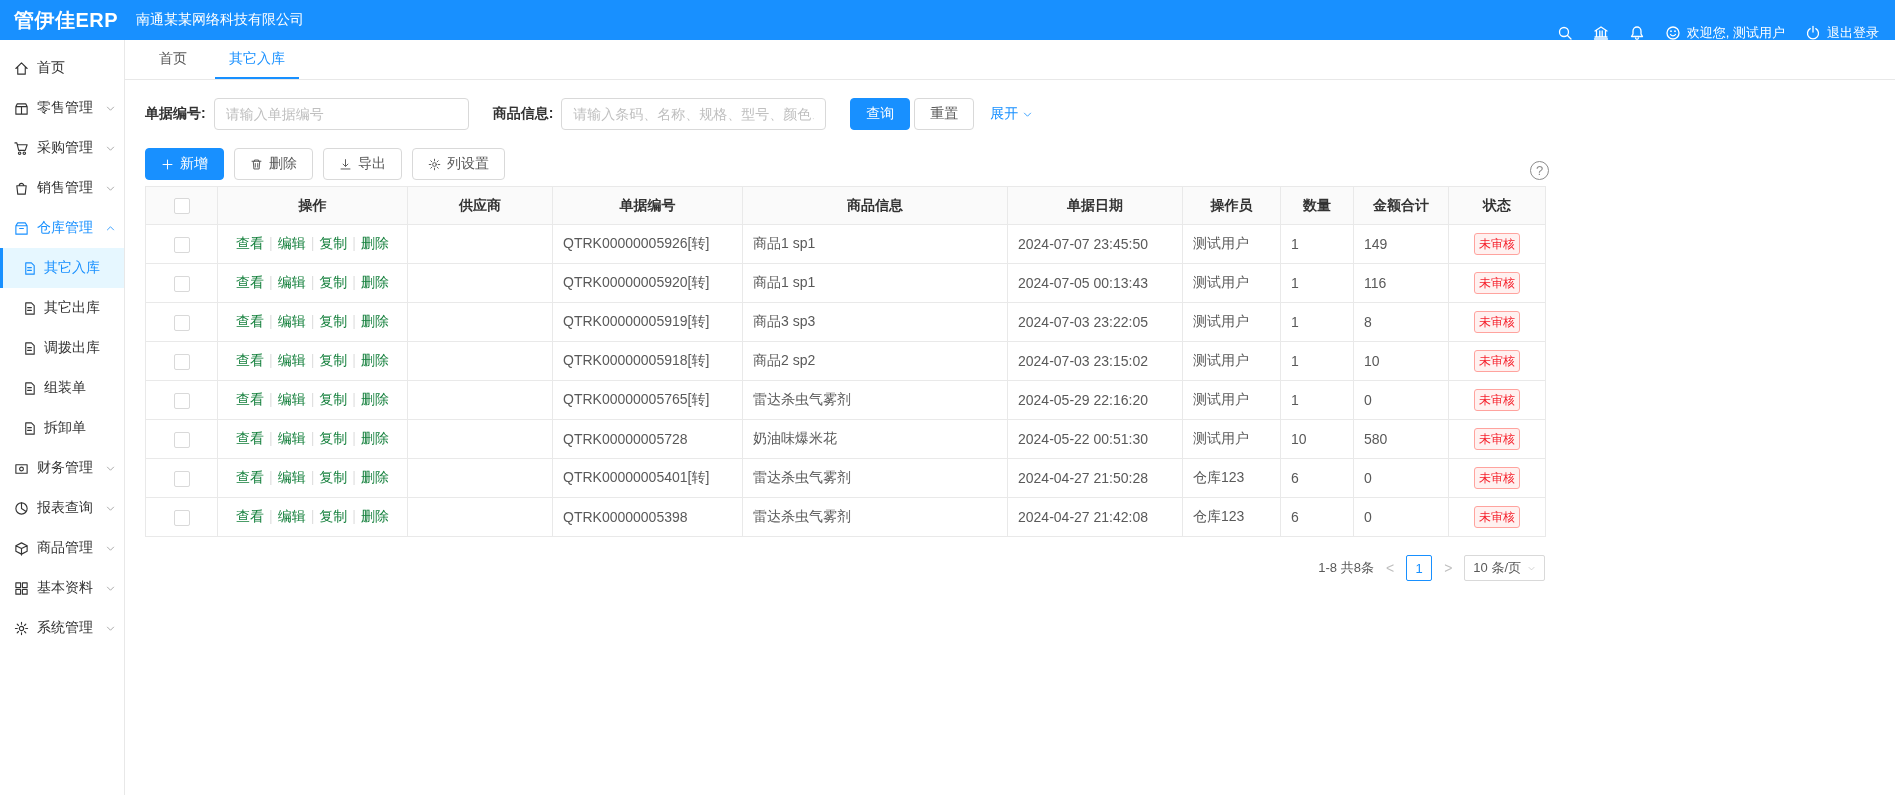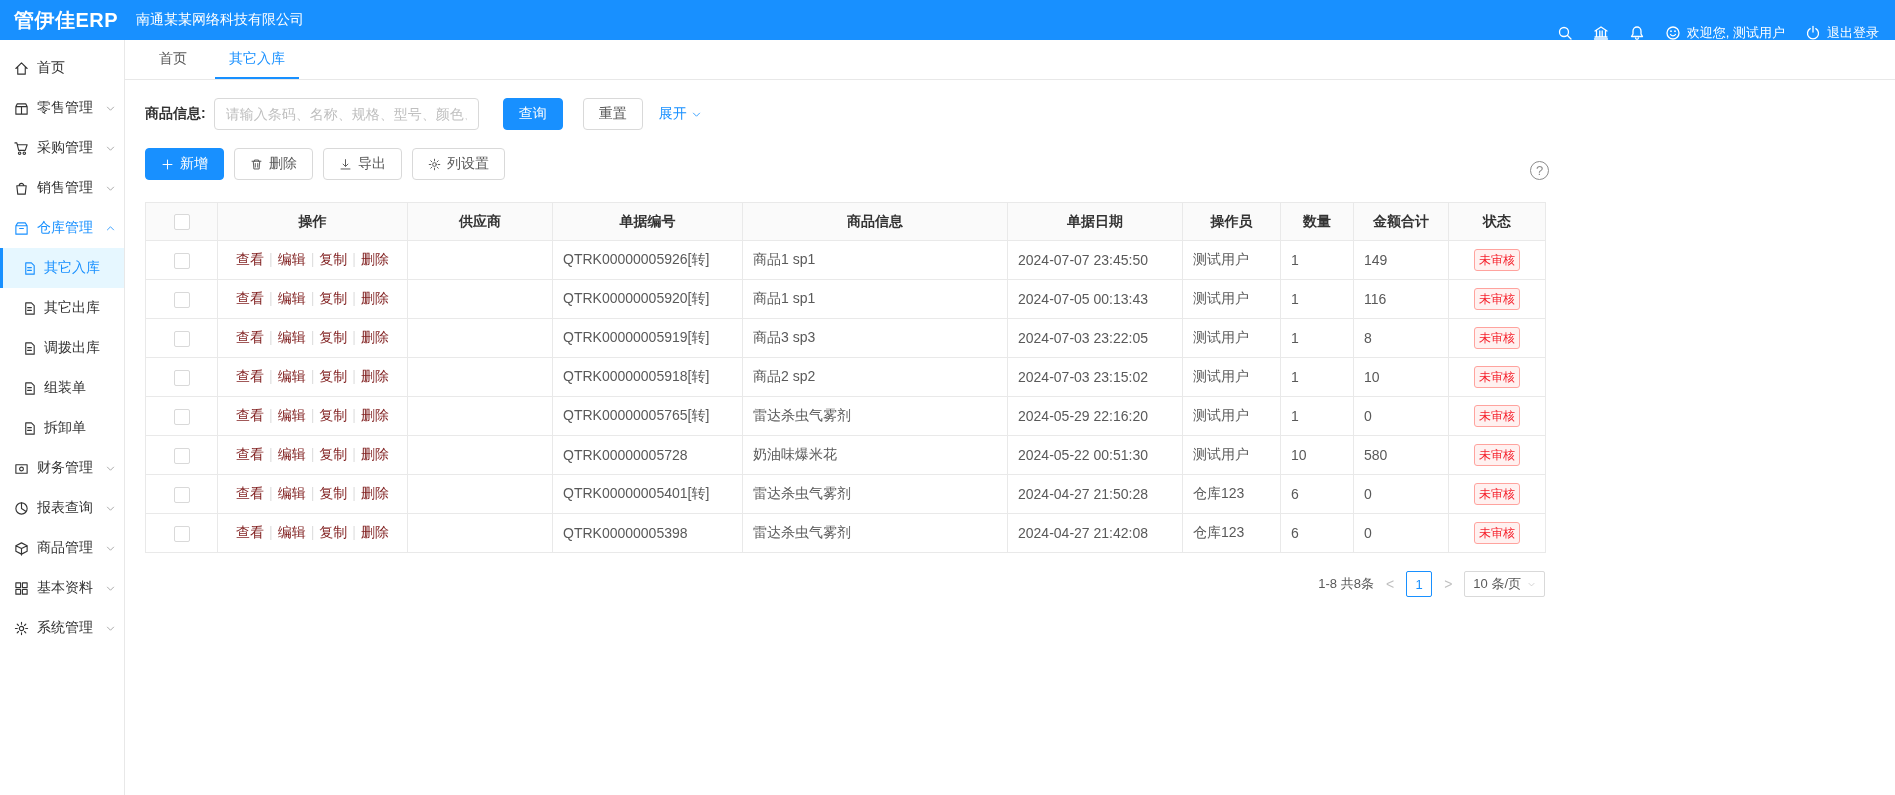--- a/index.html
+++ b/index.html
@@ -50,26 +50,26 @@
   .btn { height:32px; border-radius:4px; font-size:14px; cursor:pointer; display:inline-flex; align-items:center; gap:6px; padding:0 15px; border:1px solid #d9d9d9; background:#fff; color:#595959; font-family:inherit; }
   .btn-primary { background:#1890ff; border-color:#1890ff; color:#fff; }
   .btn .icn svg { width:13px; height:13px; }
   .link-blue { color:#1890ff; display:inline-flex; align-items:center; gap:4px; cursor:pointer; white-space:nowrap; }
   .link-blue .icn svg { width:11px; height:11px; }
 
   .toolbar { display:flex; align-items:flex-end; gap:10px; margin-top:18px; }
   .help { margin-left:auto; margin-right:6px; width:19px; height:19px; border:1px solid #8c8c8c; border-radius:50%; color:#8c8c8c; display:flex; align-items:center; justify-content:center; font-size:13px; cursor:pointer; }
 
   
-  table { width:1400px; border-collapse:collapse; table-layout:fixed; margin-top:22px;border-radius:9px; }
+  table { width:1400px; border-collapse:collapse; table-layout:fixed; margin-top:6px;border-radius:9px; }
   th, td { border:1px solid #e9e9e9; overflow:hidden; white-space:nowrap; text-overflow:ellipsis; }
   th { height:38px; background:#fafafa; font-weight:600; text-align:center; padding:0 10px; font-size:14px; color:#333; }
   td { height:39px; padding:0 10px; color:#595959; font-size:14px; background:#fff; }
   .center { text-align:center; }
-  .act { color:#7f1d1d; cursor:pointer; text-decoration:none; }
+  .act { color:#15803d; cursor:pointer; text-decoration:none; }
   .sep { color:#e0e0e0; margin:0 5px; }
   .cb { appearance:none; -webkit-appearance:none; width:16px; height:16px; border:1px solid #d9d9d9; border-radius:2px; background:#fff; vertical-align:middle; cursor:pointer; }
   .badge { display:inline-block; padding:2px 4px; border:1px solid #ffa39e; background:#fff1f0; color:#f5222d; border-radius:3px; font-size:12px; line-height:16px; }
 
   
   .pagination { width:1400px; display:flex; justify-content:flex-end; align-items:center; gap:10px; margin-top:18px; color:#595959; font-size:13px; }
   .pg-arrow { color:#bfbfbf; cursor:pointer; font-size:14px; padding:0 2px; user-select:none; }
   .pg-current { min-width:26px; height:26px; border:1px solid #1890ff; color:#1890ff; border-radius:2px; display:flex; align-items:center; justify-content:center; cursor:pointer; }
   .pg-size { height:26px; border:1px solid #d9d9d9; border-radius:2px; padding:0 8px; display:flex; align-items:center; gap:6px; color:#595959; cursor:pointer; }
   .pg-size .icn svg { width:9px; height:9px; stroke:#bfbfbf; }
@@ -300,27 +300,31 @@
   <main class="main">
     <div class="tabbar">
       <div class="tab">首页</div>
       <div class="tab active">其它入库</div>
     </div>
 
     <div class="content">
 
       <div class="filterbar">
         <div class="f-group">
+          <span class="f-label">单据编号:</span>
+          <input class="f-input" type="text" placeholder="请输入单据编号" style="">
+        </div>
+        <div class="f-group">
           <span class="f-label">商品信息:</span>
           <input class="f-input" type="text" style="width: 265px;" placeholder="请输入条码、名称、规格、型号、颜色、扩展...">
         </div>
         <button class="btn btn-primary">
           <span>查询</span>
         </button>
-        <button class="btn" style="margin-left:20px">
+        <button class="btn" style="margin-left:4px">
           <span>重置</span>
         </button>
         <span class="link-blue" style="margin-left:16px">
           <span>展开</span>
           <span class="icn">
             <svg viewBox="0 0 16 16">
                 <path d="M3.5 6l4.5 4.5L12.5 6"></path>
               </svg>
           </span>
         </span>

